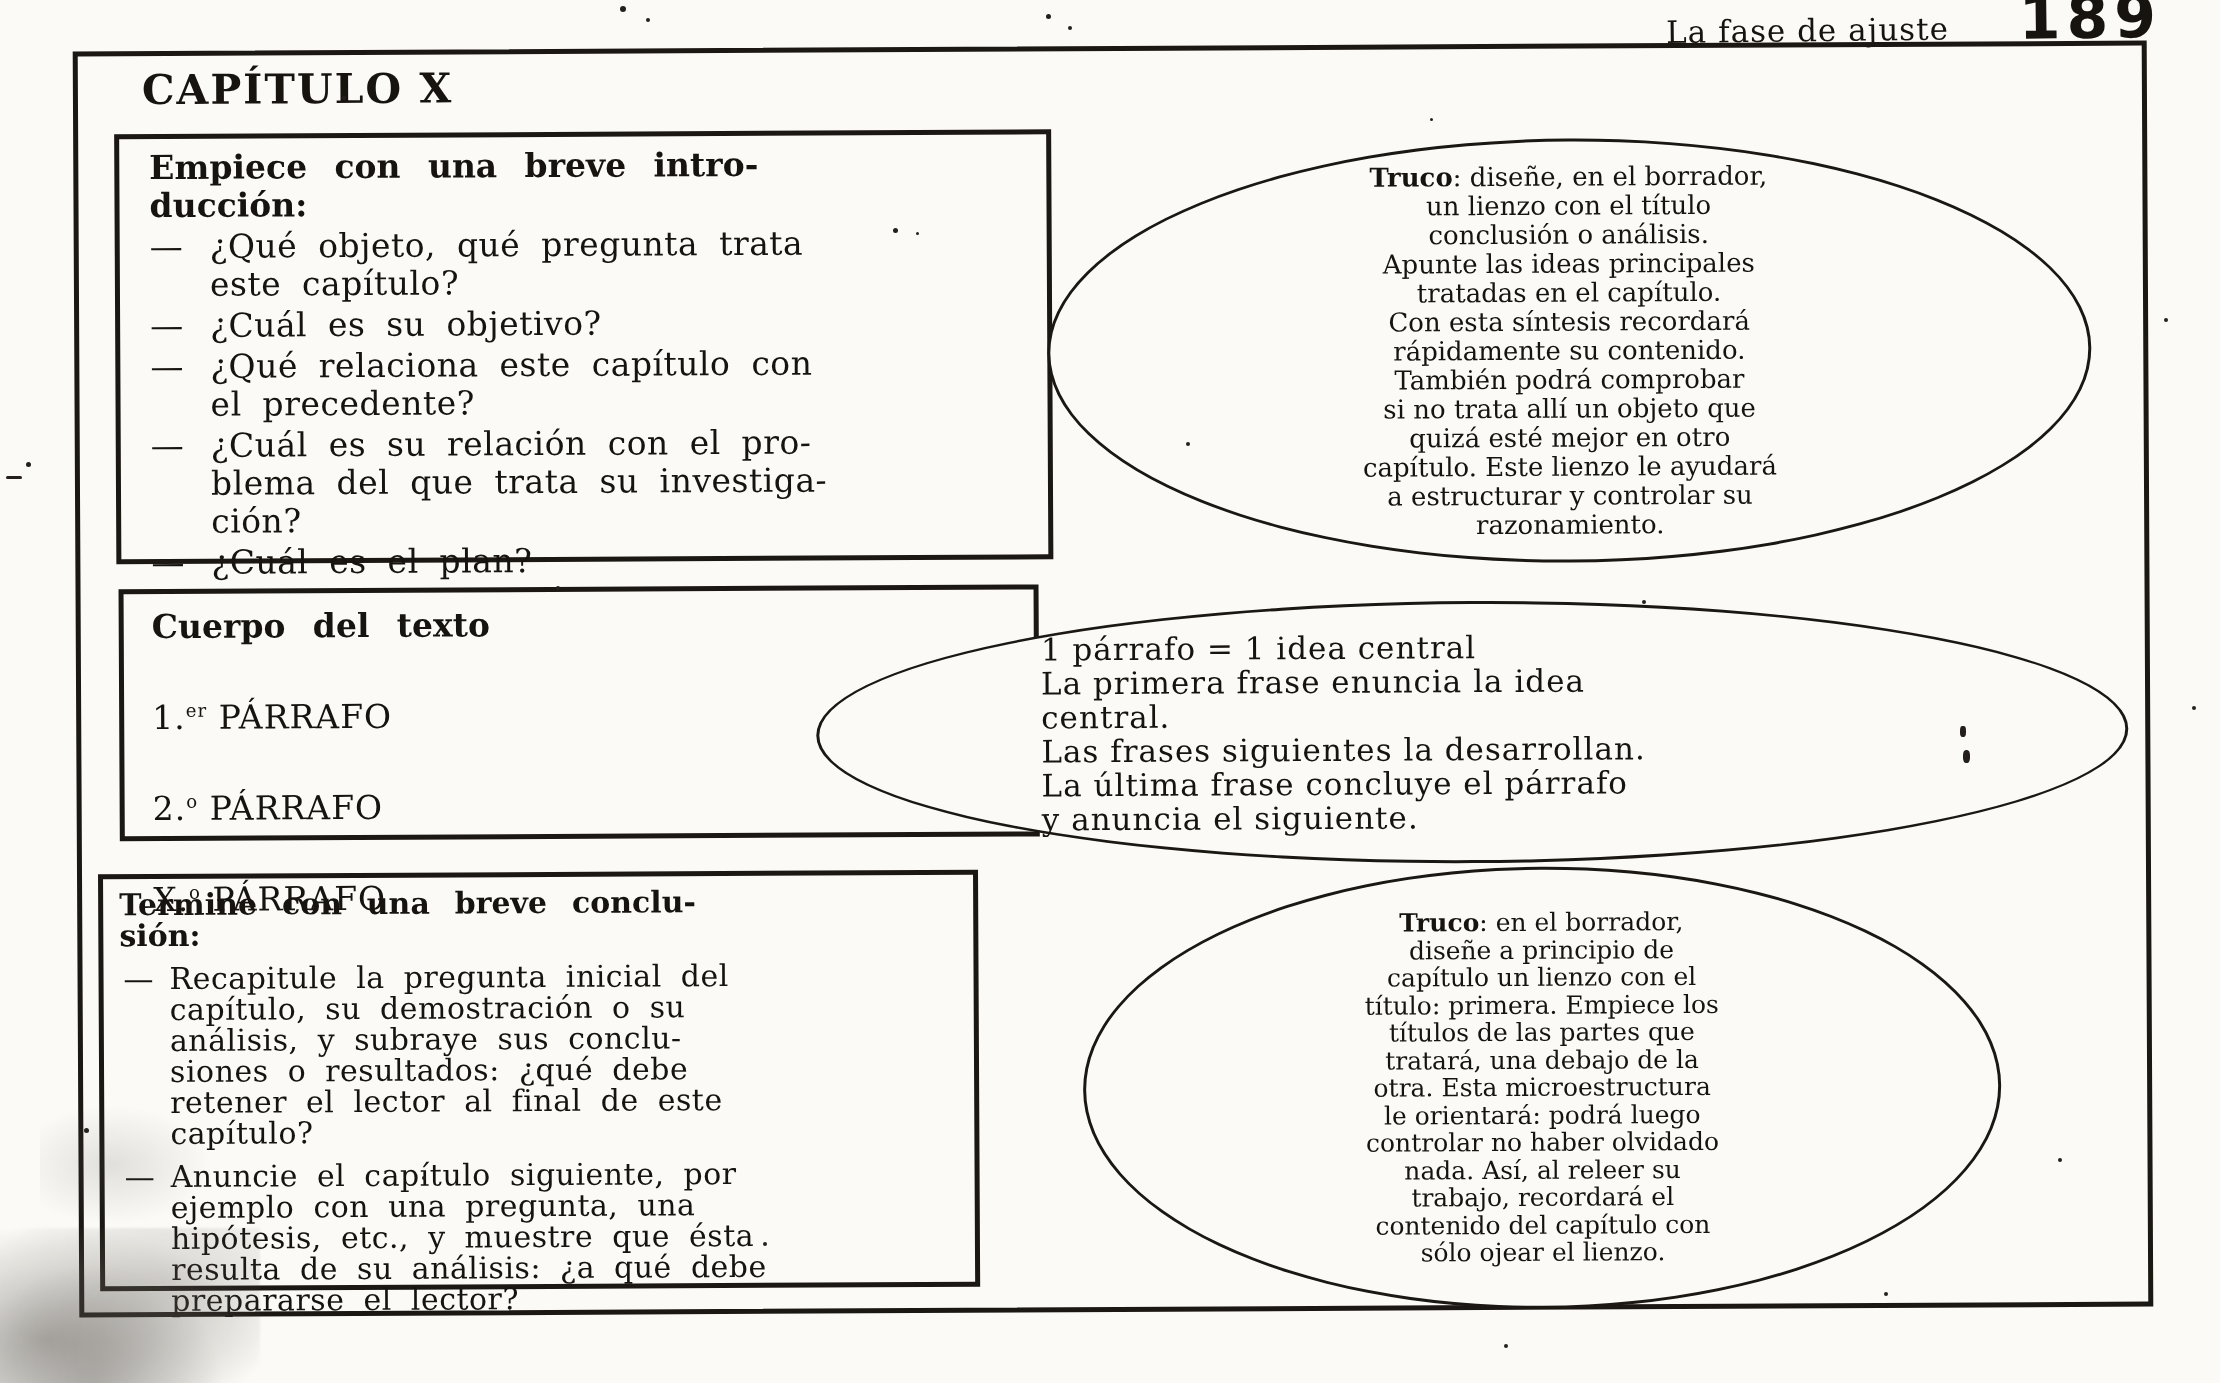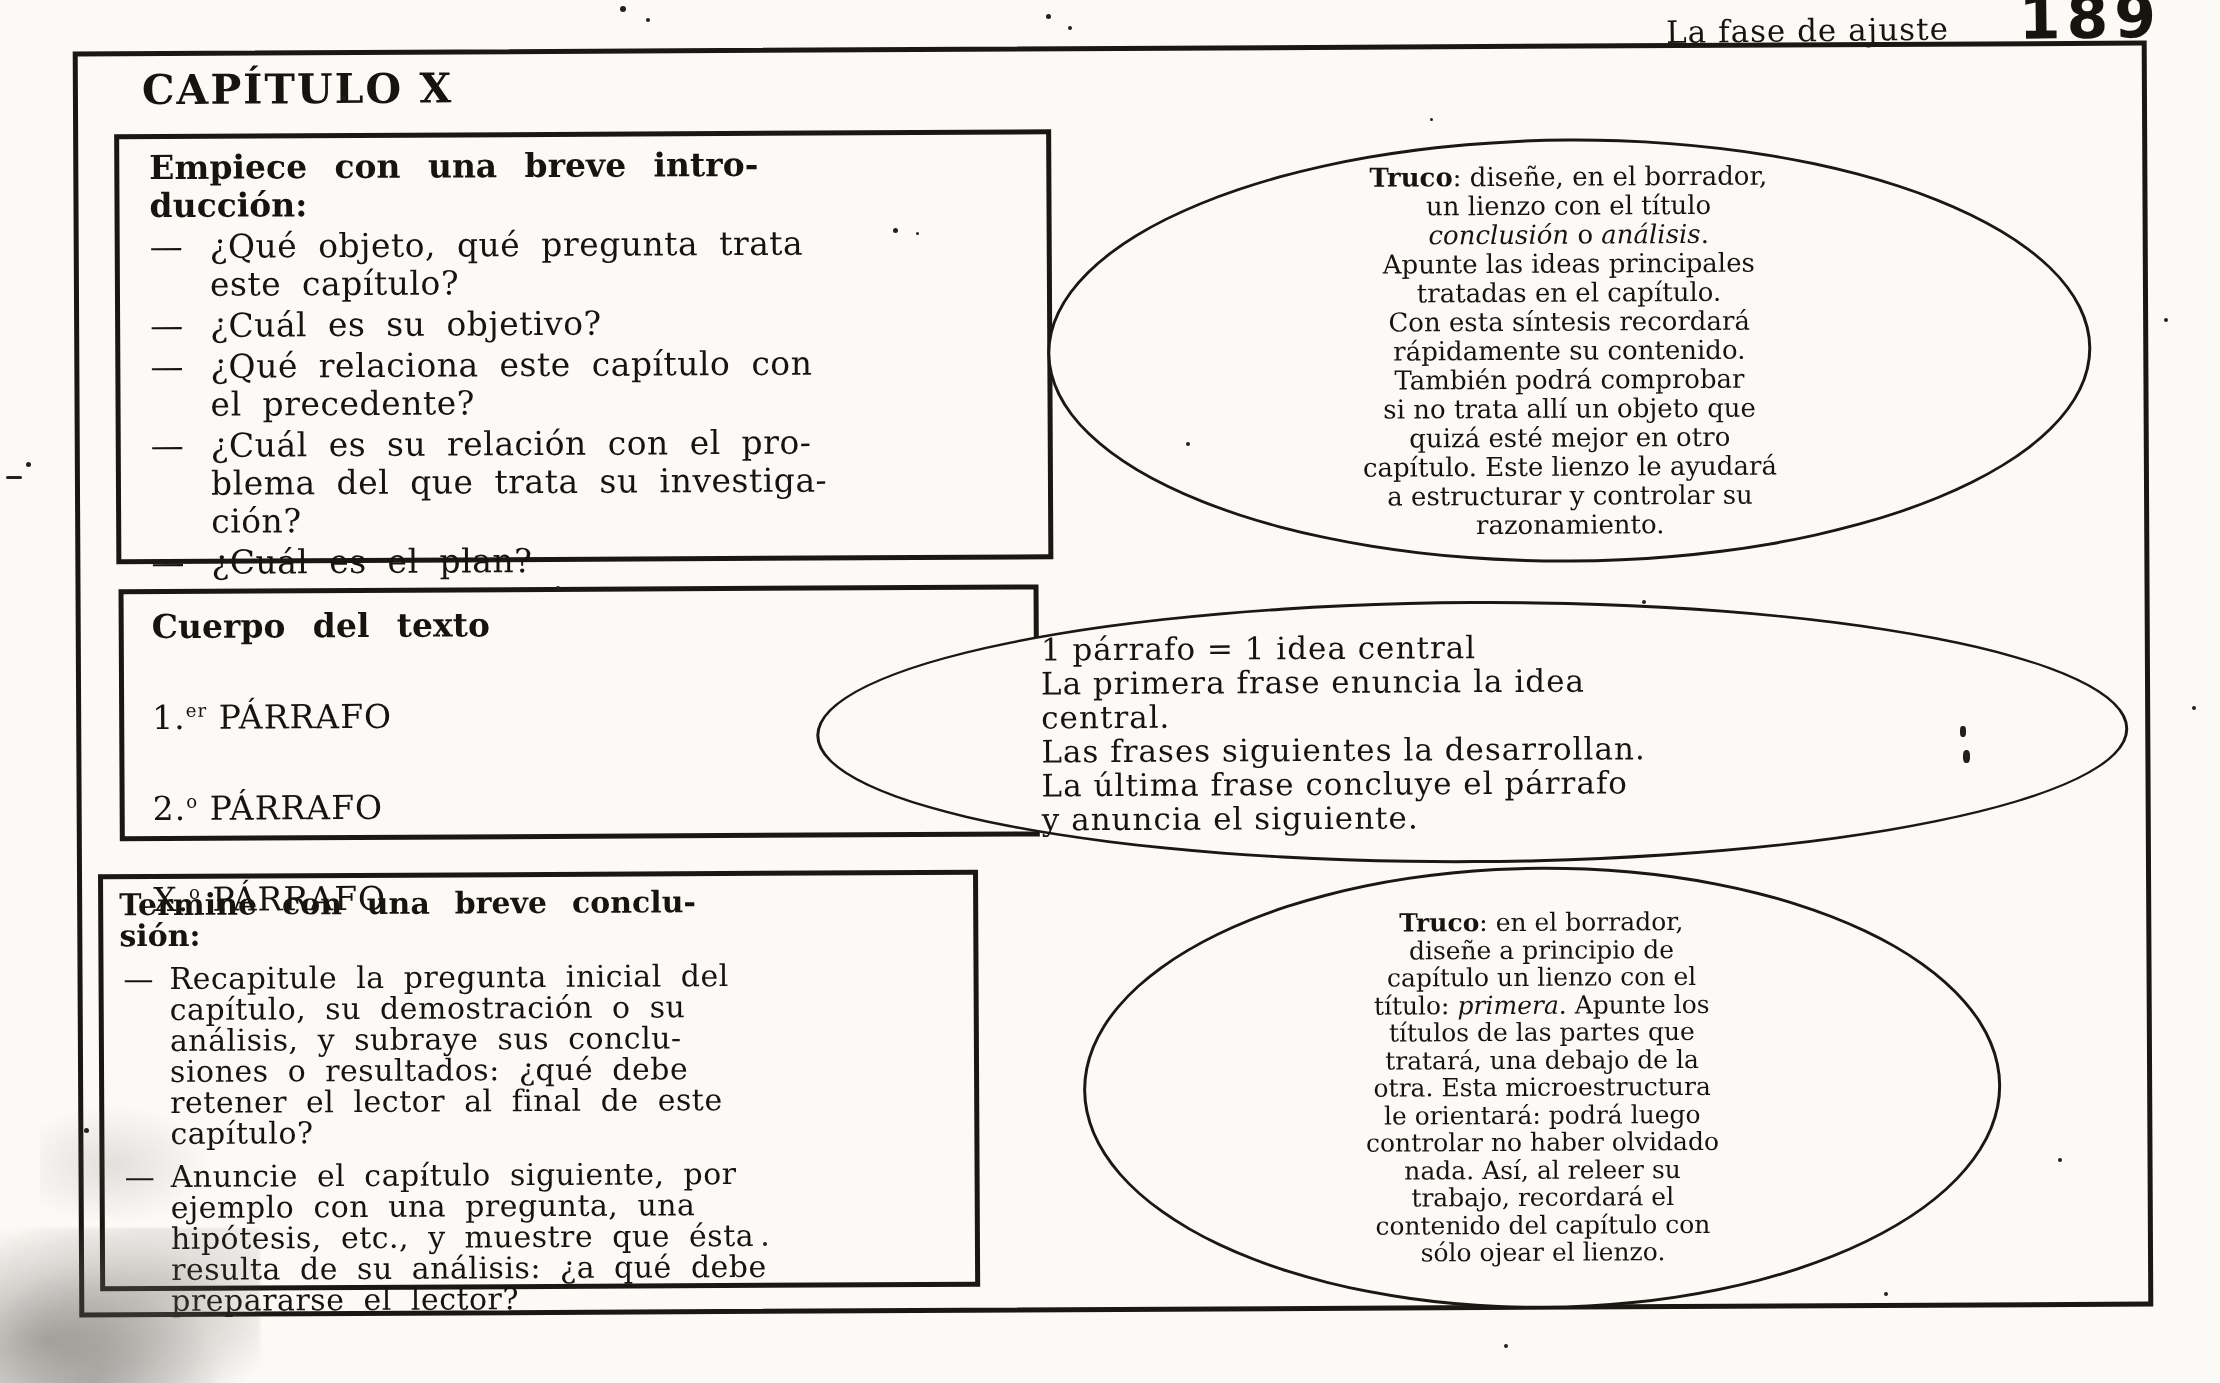--- a/index.html
+++ b/index.html
@@ -38,21 +38,21 @@
   
   .ellipse{
     position:absolute;border:3px solid #1b1712;border-radius:50%;background:#fbfaf6;
     display:flex;flex-direction:column;justify-content:center;
   }
   .e1{left:968px;top:90px;width:1044px;height:424px;font-size:26px;line-height:29px;text-align:center;padding:0 110px;}
   .e2{left:735px;top:552px;width:1312px;height:262px;font-size:31px;line-height:34px;padding-left:222px;padding-right:50px;letter-spacing:1px;}
   .e3{left:1000px;top:818px;width:918px;height:442px;font-size:25px;line-height:27.5px;text-align:center;padding:0 104px;}
   .pre{white-space:pre-line;}
   .lead{font-weight:bold;}
-  .it{font-style:italic;}
+  .it{}
   
   .speck{position:absolute;background:#241f1a;border-radius:50%;}
   .smudge{
     position:absolute;left:-40px;top:1228px;width:300px;height:180px;
     background:
       radial-gradient(ellipse at 28% 62%, rgba(70,65,60,.38), rgba(120,115,110,.18) 45%, transparent 72%),
       radial-gradient(ellipse at 68% 30%, rgba(90,85,80,.22), transparent 60%),
       radial-gradient(ellipse at 45% 90%, rgba(60,58,55,.30), transparent 55%);
     filter:blur(1px);
   }
@@ -155,21 +155,21 @@
 central.
 Las frases siguientes la desarrollan.
 La última frase concluye el párrafo
 y anuncia el siguiente.</div>
   </div>
 
   <div class="ellipse e3">
     <div><span class="lead">Truco</span><span>: en el borrador,</span></div>
     <div class="pre">diseñe a principio de
 capítulo un lienzo con el</div>
-    <div><span>título: </span><span class="it">primera</span><span>. Apunte los</span></div>
+    <div><span>título: </span><span class="it">primera</span><span>. Empiece los</span></div>
     <div class="pre">títulos de las partes que
 tratará, una debajo de la
 otra. Esta microestructura
 le orientará: podrá luego
 controlar no haber olvidado
 nada. Así, al releer su
 trabajo, recordará el
 contenido del capítulo con
 sólo ojear el lienzo.</div>
   </div>

